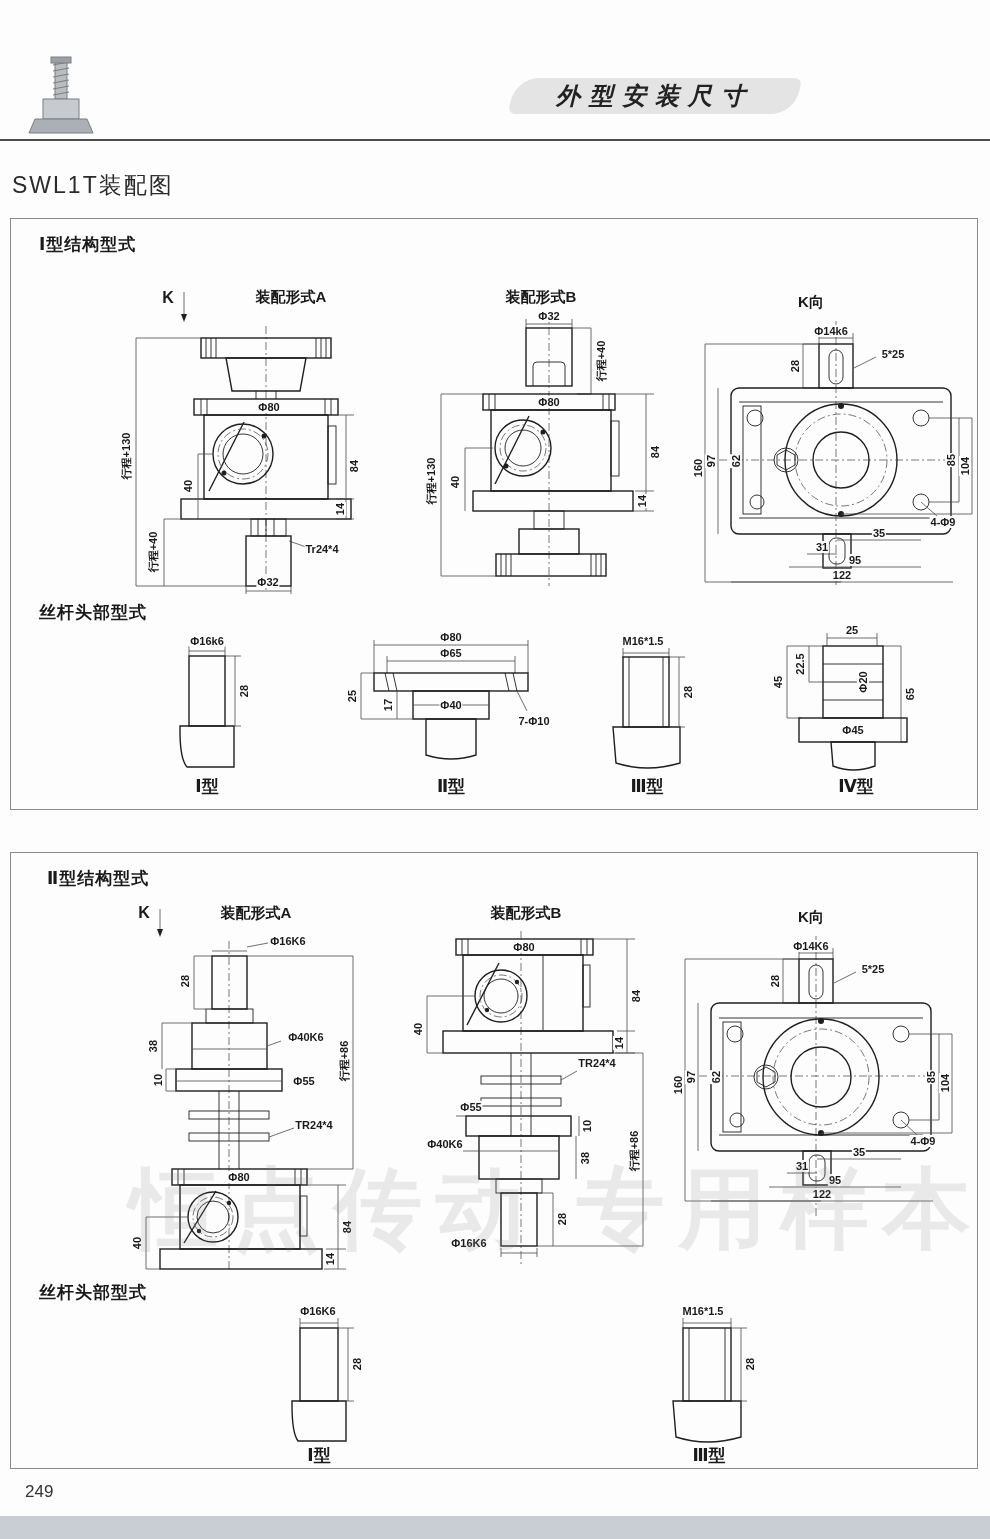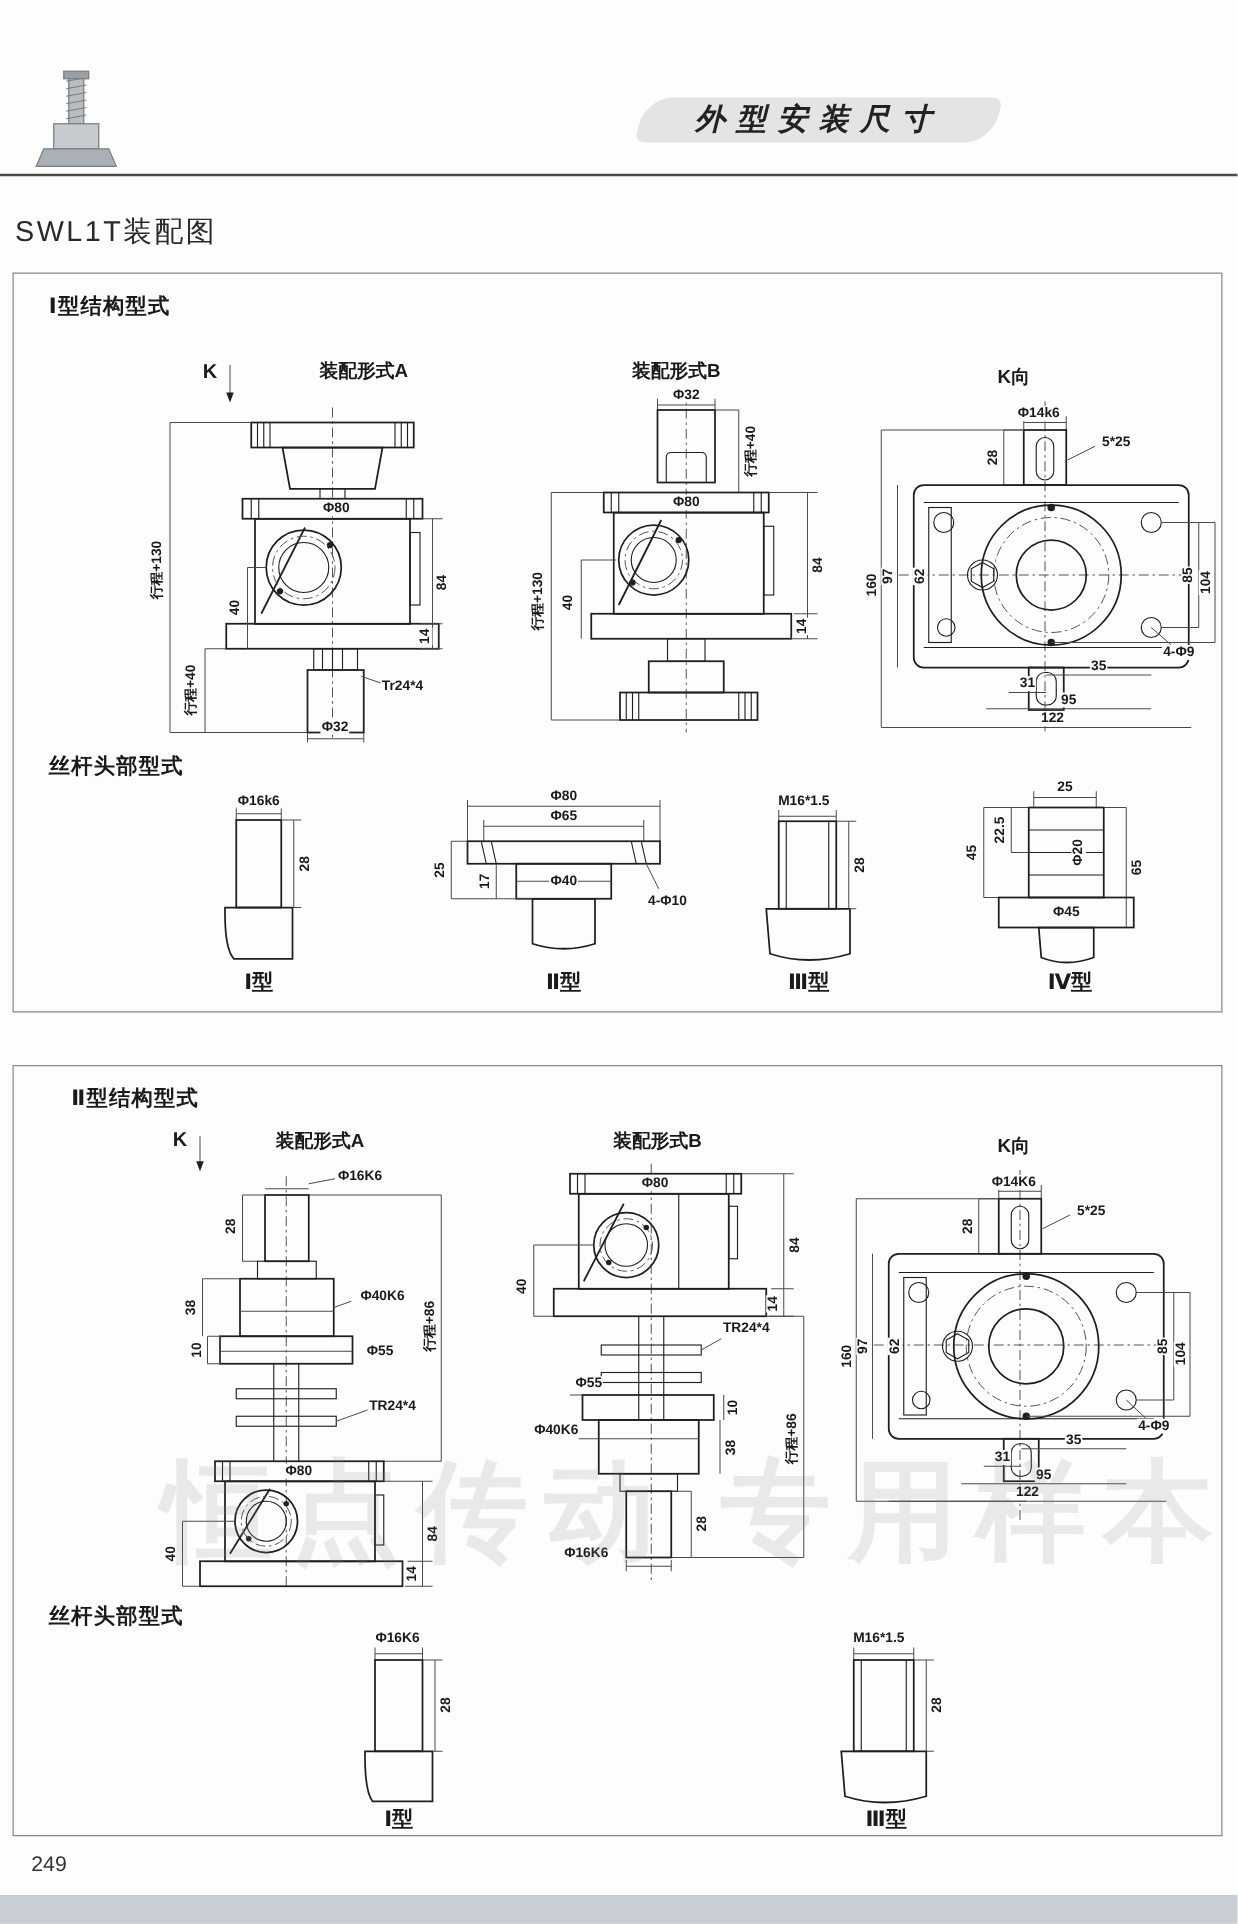--- a/index.html
+++ b/index.html
@@ -278,21 +278,21 @@
         <line class="d" x1="20" y1="42" x2="33" y2="42"></line>
         <line class="d" x1="20" y1="88" x2="85" y2="88"></line>
       <line class="d" x1="56" y1="60" x2="56" y2="88"></line>
       <line class="d" x1="176" y1="60" x2="186" y2="80"></line>
     </svg>
     <span class="dim" style="left:110px;top:6px">Φ80</span>
     <span class="dim" style="left:110px;top:22px">Φ65</span>
     <span class="dim" style="left:110px;top:74px">Φ40</span>
     <span class="dim v" style="left:11px;top:65px">25</span>
     <span class="dim v" style="left:47px;top:74px">17</span>
-    <span class="dim" style="left:193px;top:90px">4-Φ10</span>
+    <span class="dim" style="left:193px;top:90px">7-Φ10</span>
     <span class="tlabel" style="left:110px;top:155px">Ⅱ型</span>
   </div>
 
   <div class="view" style="left:570px;top:412px;width:160px;height:170px">
     <svg width="160" height="170">
       <line class="d" x1="42" y1="22" x2="88" y2="22"></line>
         <line class="d" x1="42" y1="17" x2="42" y2="27"></line>
         <line class="d" x1="88" y1="17" x2="88" y2="27"></line>
       <rect class="b" x="42" y="26" width="46" height="70"></rect>
       <line class="t" x1="48" y1="26" x2="48" y2="96"></line>
@@ -331,21 +331,21 @@
     <span class="dim v" style="left:39px;top:38px">22.5</span>
     <span class="dim v" style="left:17px;top:56px">45</span>
     <span class="dim v" style="left:102px;top:56px">Φ20</span>
     <span class="dim v" style="left:149px;top:68px">65</span>
     <span class="dim" style="left:92px;top:104px">Φ45</span>
     <span class="tlabel" style="left:95px;top:160px">Ⅳ型</span>
   </div>
 </div>
 
 <div class="box" style="left:10px;top:852px;width:966px;height:615px">
-  <span class="bhead" style="left:46px;top:14px">Ⅱ型结构型式</span>
+  <span class="bhead" style="left:36px;top:14px">Ⅱ型结构型式</span>
 
   <div class="view" style="left:105px;top:48px;width:250px;height:370px">
     <svg width="250" height="370">
       <line class="d" x1="44" y1="8" x2="44" y2="30"></line>
         <polygon class="f" points="41,28 47,28 44,36"></polygon>
       <line class="c" x1="113" y1="40" x2="113" y2="368"></line>
       <line class="d" x1="96" y1="50" x2="131" y2="50"></line>
         <line class="d" x1="131" y1="46" x2="152" y2="42"></line>
       <rect class="b" x="96" y="55" width="35" height="53"></rect>
       <line class="d" x1="78" y1="55" x2="78" y2="108"></line>

